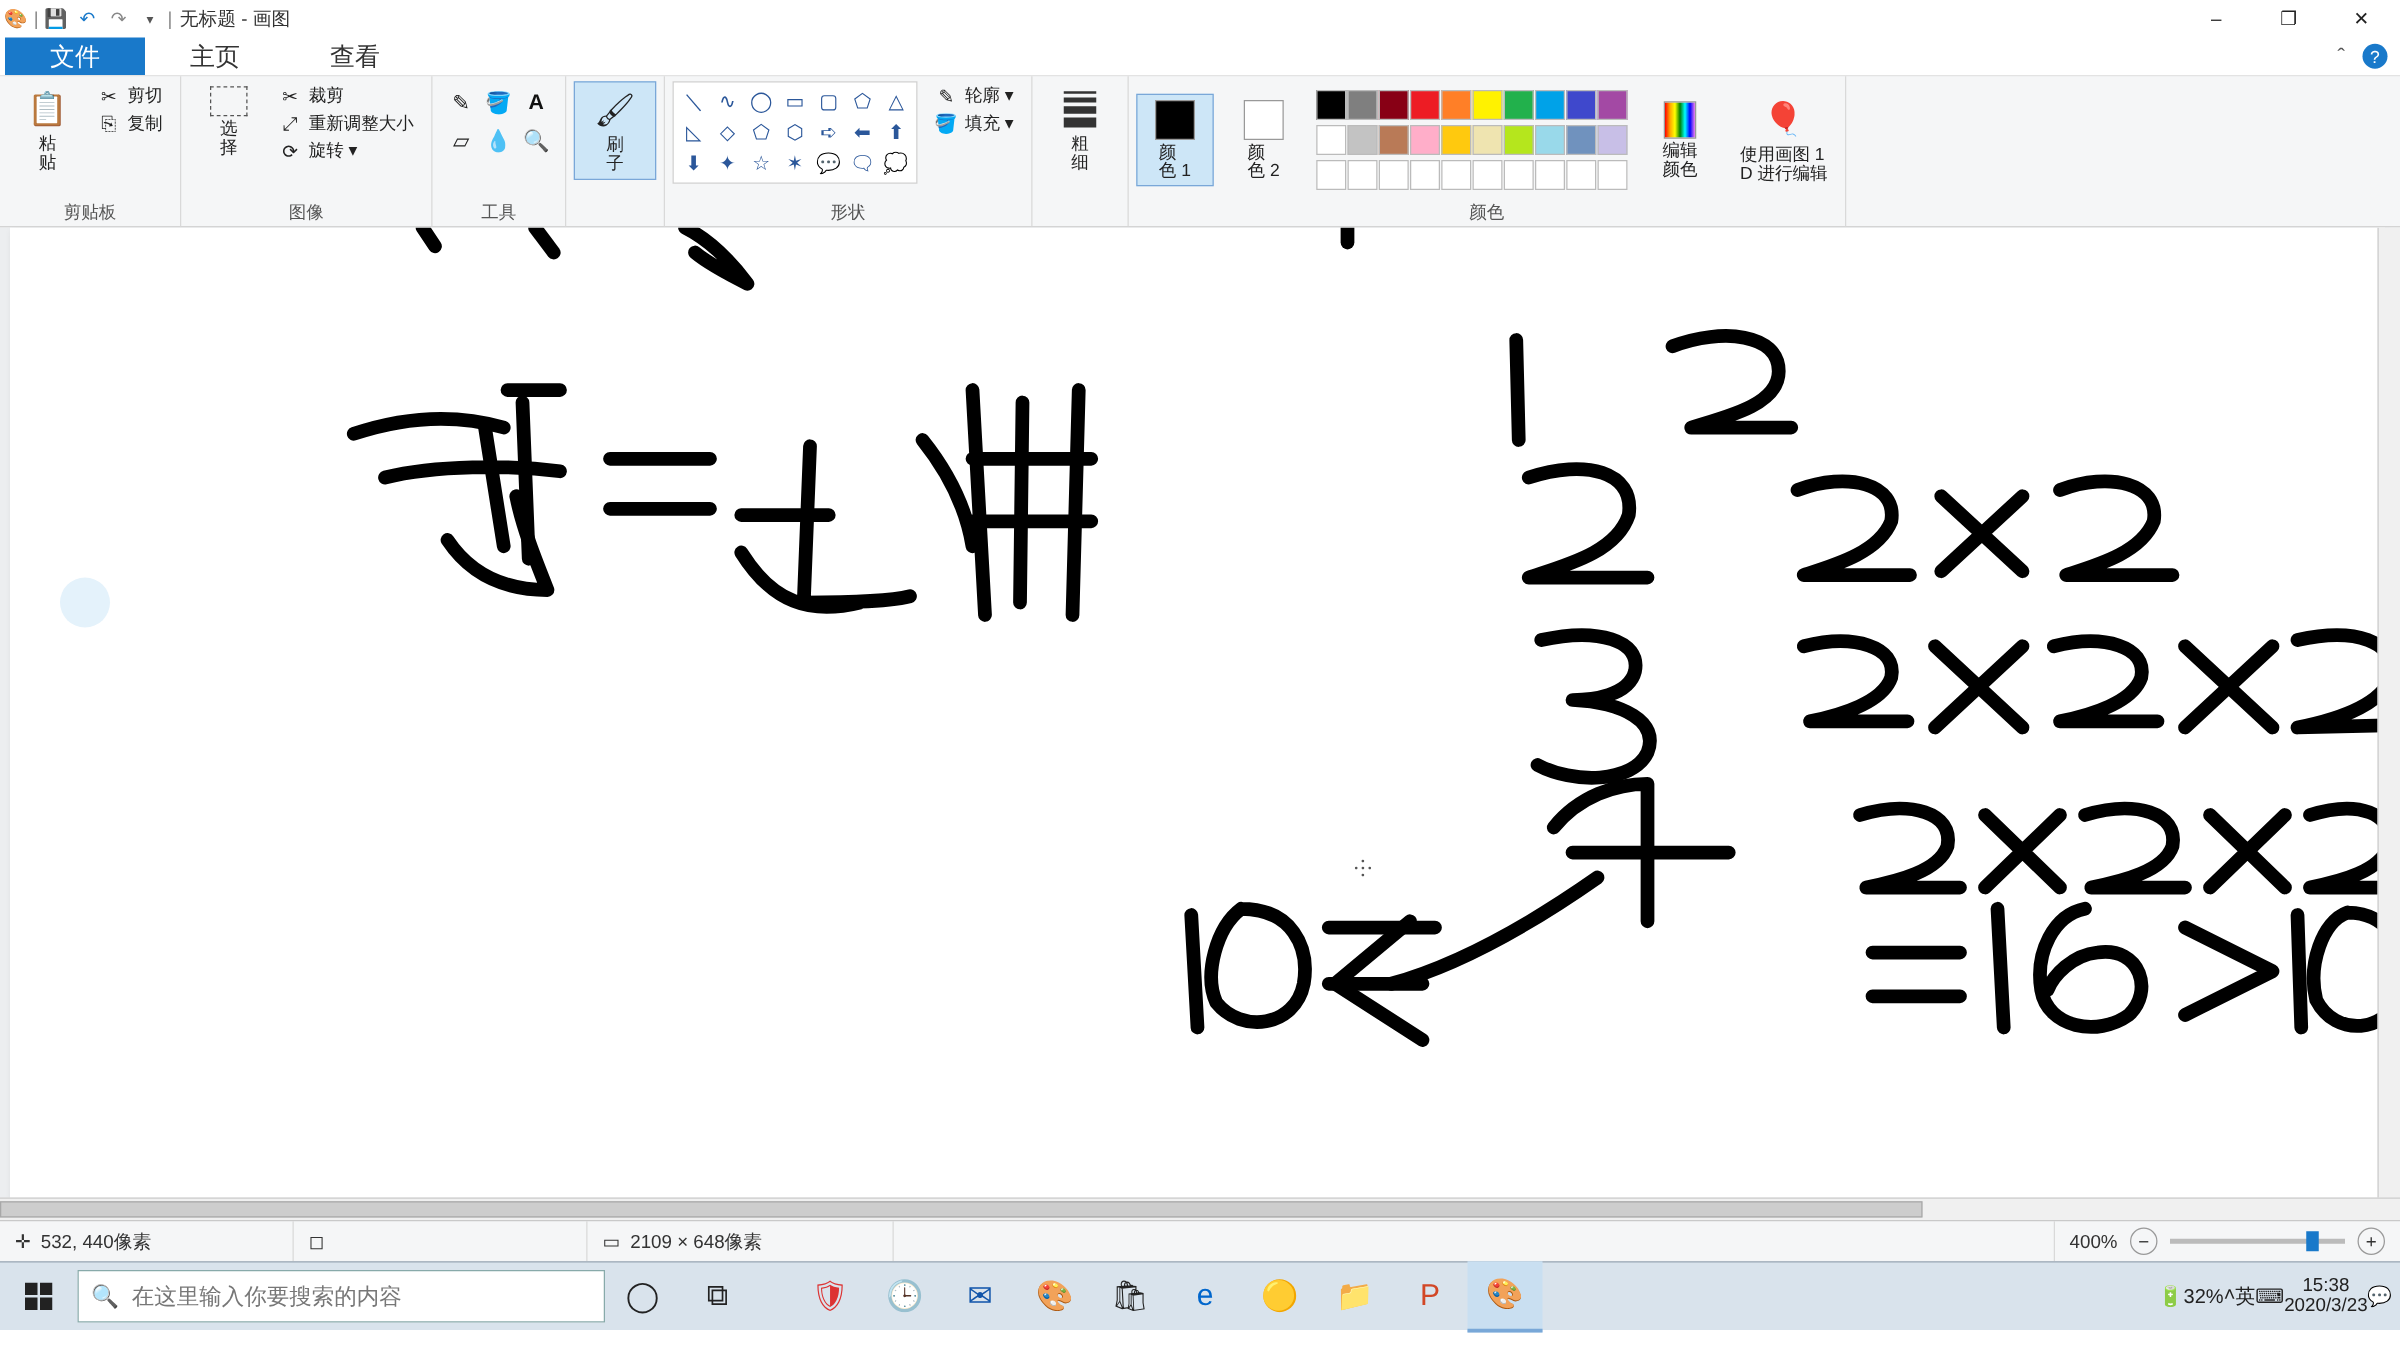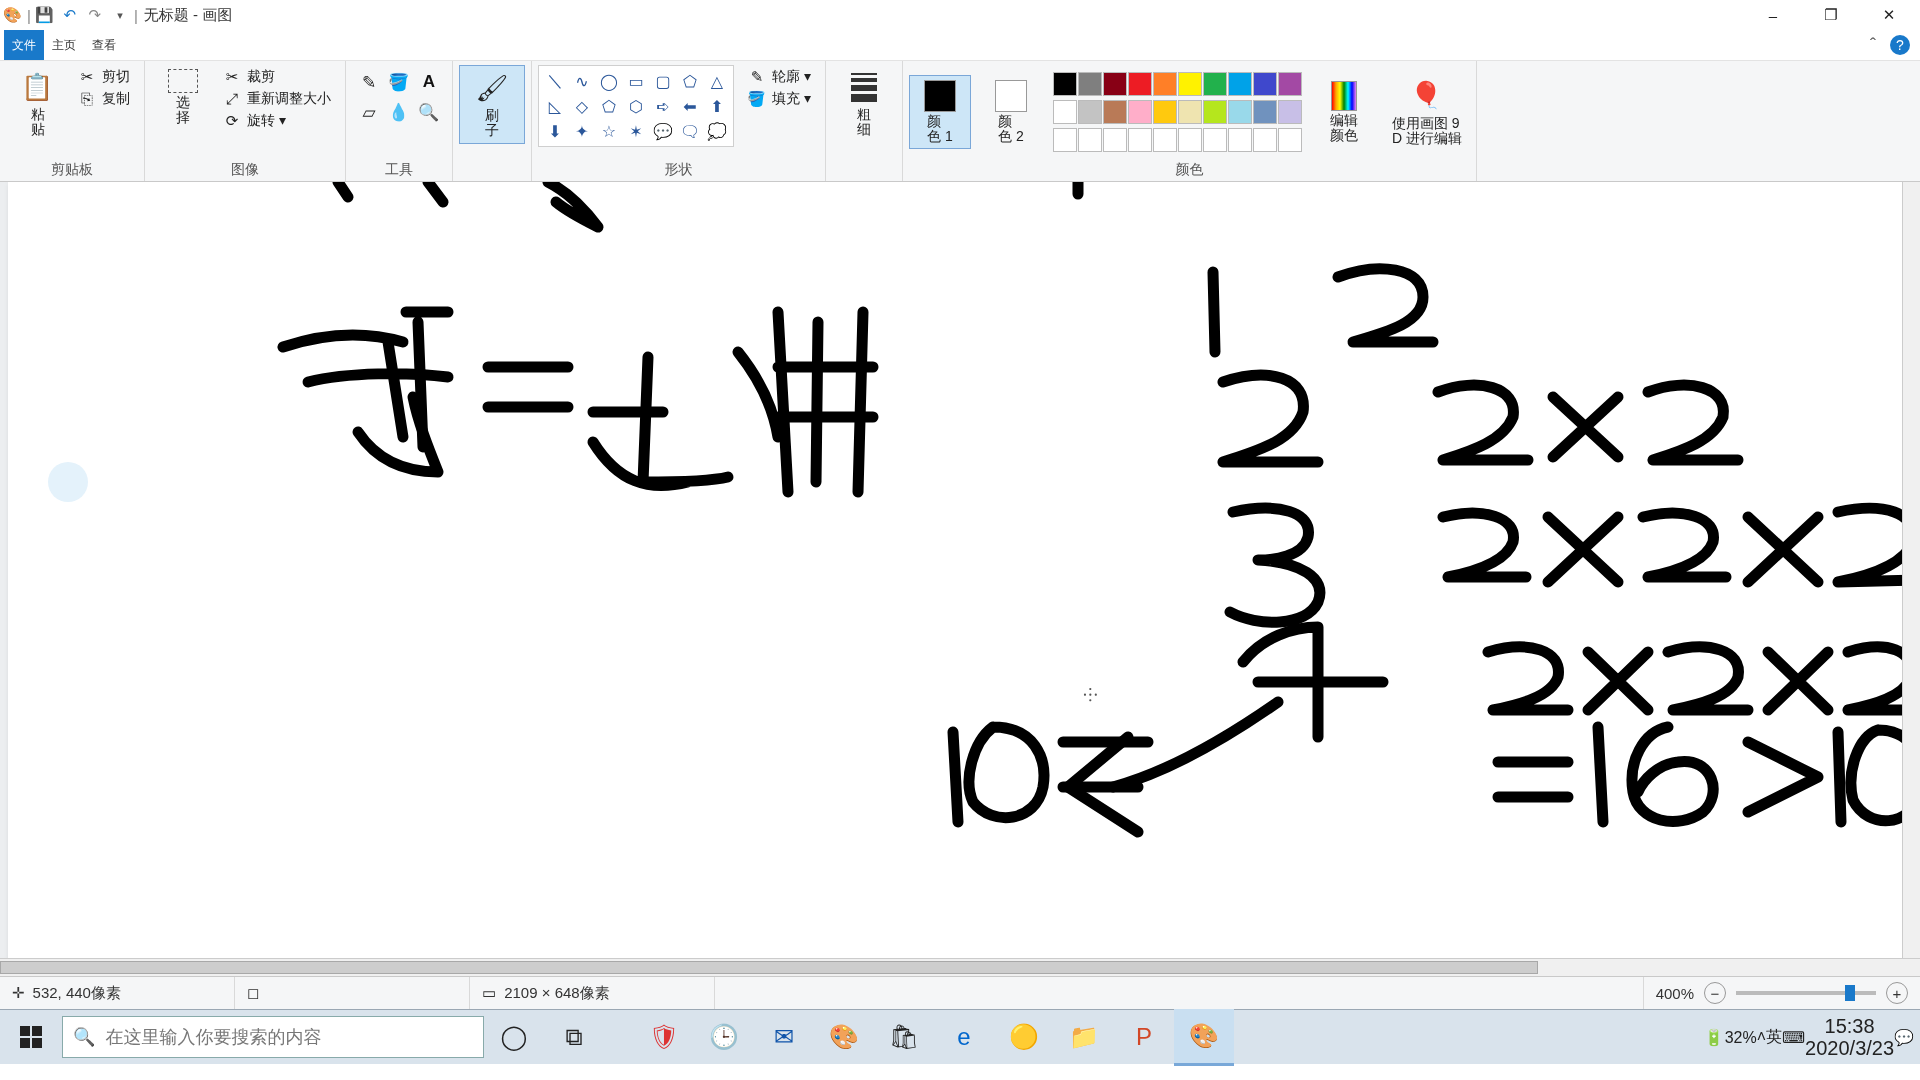--- a/index.html
+++ b/index.html
@@ -3,21 +3,21 @@
 <meta charset="utf-8">
 <style>
 html,body{margin:0;padding:0;width:1920px;height:1080px;font-family:"Microsoft YaHei","Segoe UI",sans-serif;font-size:15px;background:#fff;overflow:hidden;color:#222}
 .titlebar{height:30px;background:#fff;display:flex;align-items:center;padding:0 2px;border-bottom:0}
 .titlebar .qat{display:flex;align-items:center;gap:3px}
 .titlebar .qat .qicon{width:22px;height:22px;display:flex;align-items:center;justify-content:center;font-size:15px}
 .titlebar .title{margin-left:6px;font-size:15px;color:#333}
 .titlebar .winbtns{margin-left:auto;display:flex}
 .winbtn{width:58px;height:30px;display:flex;align-items:center;justify-content:center;font-size:15px}
 .menutabs{height:30px;display:flex;align-items:stretch;padding-left:4px;background:#fff}
-.menutab{padding:4px 8px;font-size:12px;color:#333;display:flex;align-items:center}
+.menutab{padding:4px 36px;font-size:20px;color:#333;display:flex;align-items:center}
 .menutab.file{background:#1979ca;color:#fff}
 .ribbonhelp{margin-left:auto;display:flex;align-items:center;gap:14px;padding-right:10px;color:#1979ca}
 .ribbon{height:120px;background:#f5f6f7;border-top:1px solid #e3e3e3;border-bottom:1px solid #c9c9c9;display:flex}
 .group{display:flex;flex-direction:column;align-items:center;padding:4px 6px 2px;border-right:1px solid #d9d9d9}
 .group .body{flex:1;display:flex;align-items:flex-start}
 .group .glabel{font-size:14px;color:#555;padding:2px 0 0}
 .bigbtn{display:flex;flex-direction:column;align-items:center;justify-content:flex-start;padding:4px 8px;min-width:48px}
 .bigbtn .icon{width:36px;height:36px;display:flex;align-items:center;justify-content:center;font-size:26px}
 .bigbtn .lbl{font-size:14px;margin-top:2px;white-space:pre;line-height:1.1}
 .smallcol{display:flex;flex-direction:column;gap:2px;padding:2px 4px}
@@ -42,21 +42,21 @@
 .zoom{display:flex;align-items:center;gap:10px;padding:0 12px}
 .zslider{width:140px;height:4px;background:#bbb;position:relative}
 .zslider .zh{position:absolute;top:-6px;left:78%;width:10px;height:16px;background:#1979ca}
 .taskbar{height:54px;background:#d9e3ec;display:flex;align-items:center;border-top:1px solid #9aa7b3;position:relative}
 .taskbar .start{width:62px;height:100%;display:flex;align-items:center;justify-content:center;font-size:24px;color:#222}
 .taskbar .search{flex:0 0 400px;height:40px;background:#fff;border:1px solid #8aa;display:flex;align-items:center;padding:0 10px;gap:10px;color:#777;font-size:18px}
 .taskbar .tb-icons{display:flex;align-items:center;height:100%}
 .taskbar .tb-icons .ti{width:60px;height:100%;display:flex;align-items:center;justify-content:center;font-size:24px}
 .sel{border-bottom:3px solid #79a8d8;background:#c9dff1}
 .tray{margin-left:auto;display:flex;align-items:center;height:100%;padding-right:6px;font-size:16px;color:#222}
-.tray .clock{text-align:center;line-height:1.1;font-size:20px}
+.tray .clock{text-align:center;line-height:1.1;font-size:15px}
 svg.stroke path,svg.stroke line,svg.stroke polyline{stroke:#000;stroke-width:11;fill:none;stroke-linecap:round;stroke-linejoin:round}
 .caret{position:absolute;font-size:18px;color:#555}
 .lightdot{position:absolute;width:40px;height:40px;border-radius:50%;background:#e4f2fb}
 .rainbow{width:24px;height:28px;background:linear-gradient(90deg,red,orange,yellow,green,cyan,blue,violet);border:1px solid #999}
 .lines34{display:flex;flex-direction:column;gap:3px;align-items:center}
 .lines34 div{width:26px;background:#333}
 </style>
 </head>
 <body>
 
@@ -266,21 +266,21 @@
             <div class="c" style="background: rgb(255, 255, 255);"></div>
           </div>
       </div>
       <div class="bigbtn">
         <div class="rainbow"></div>
         <div class="lbl">编辑
 颜色</div>
       </div>
       <div class="bigbtn">
         <div class="icon">🎈</div>
-        <div class="lbl" style="text-align:left">使用画图 9
+        <div class="lbl" style="text-align:left">使用画图 1
 D 进行编辑</div>
       </div>
     </div>
     <div class="glabel">颜色</div>
   </div>
 </div>
 
 <div class="canvaswrap">
   <div class="canvas">
     <div class="lightdot" style="left:40px;top:280px"></div>

